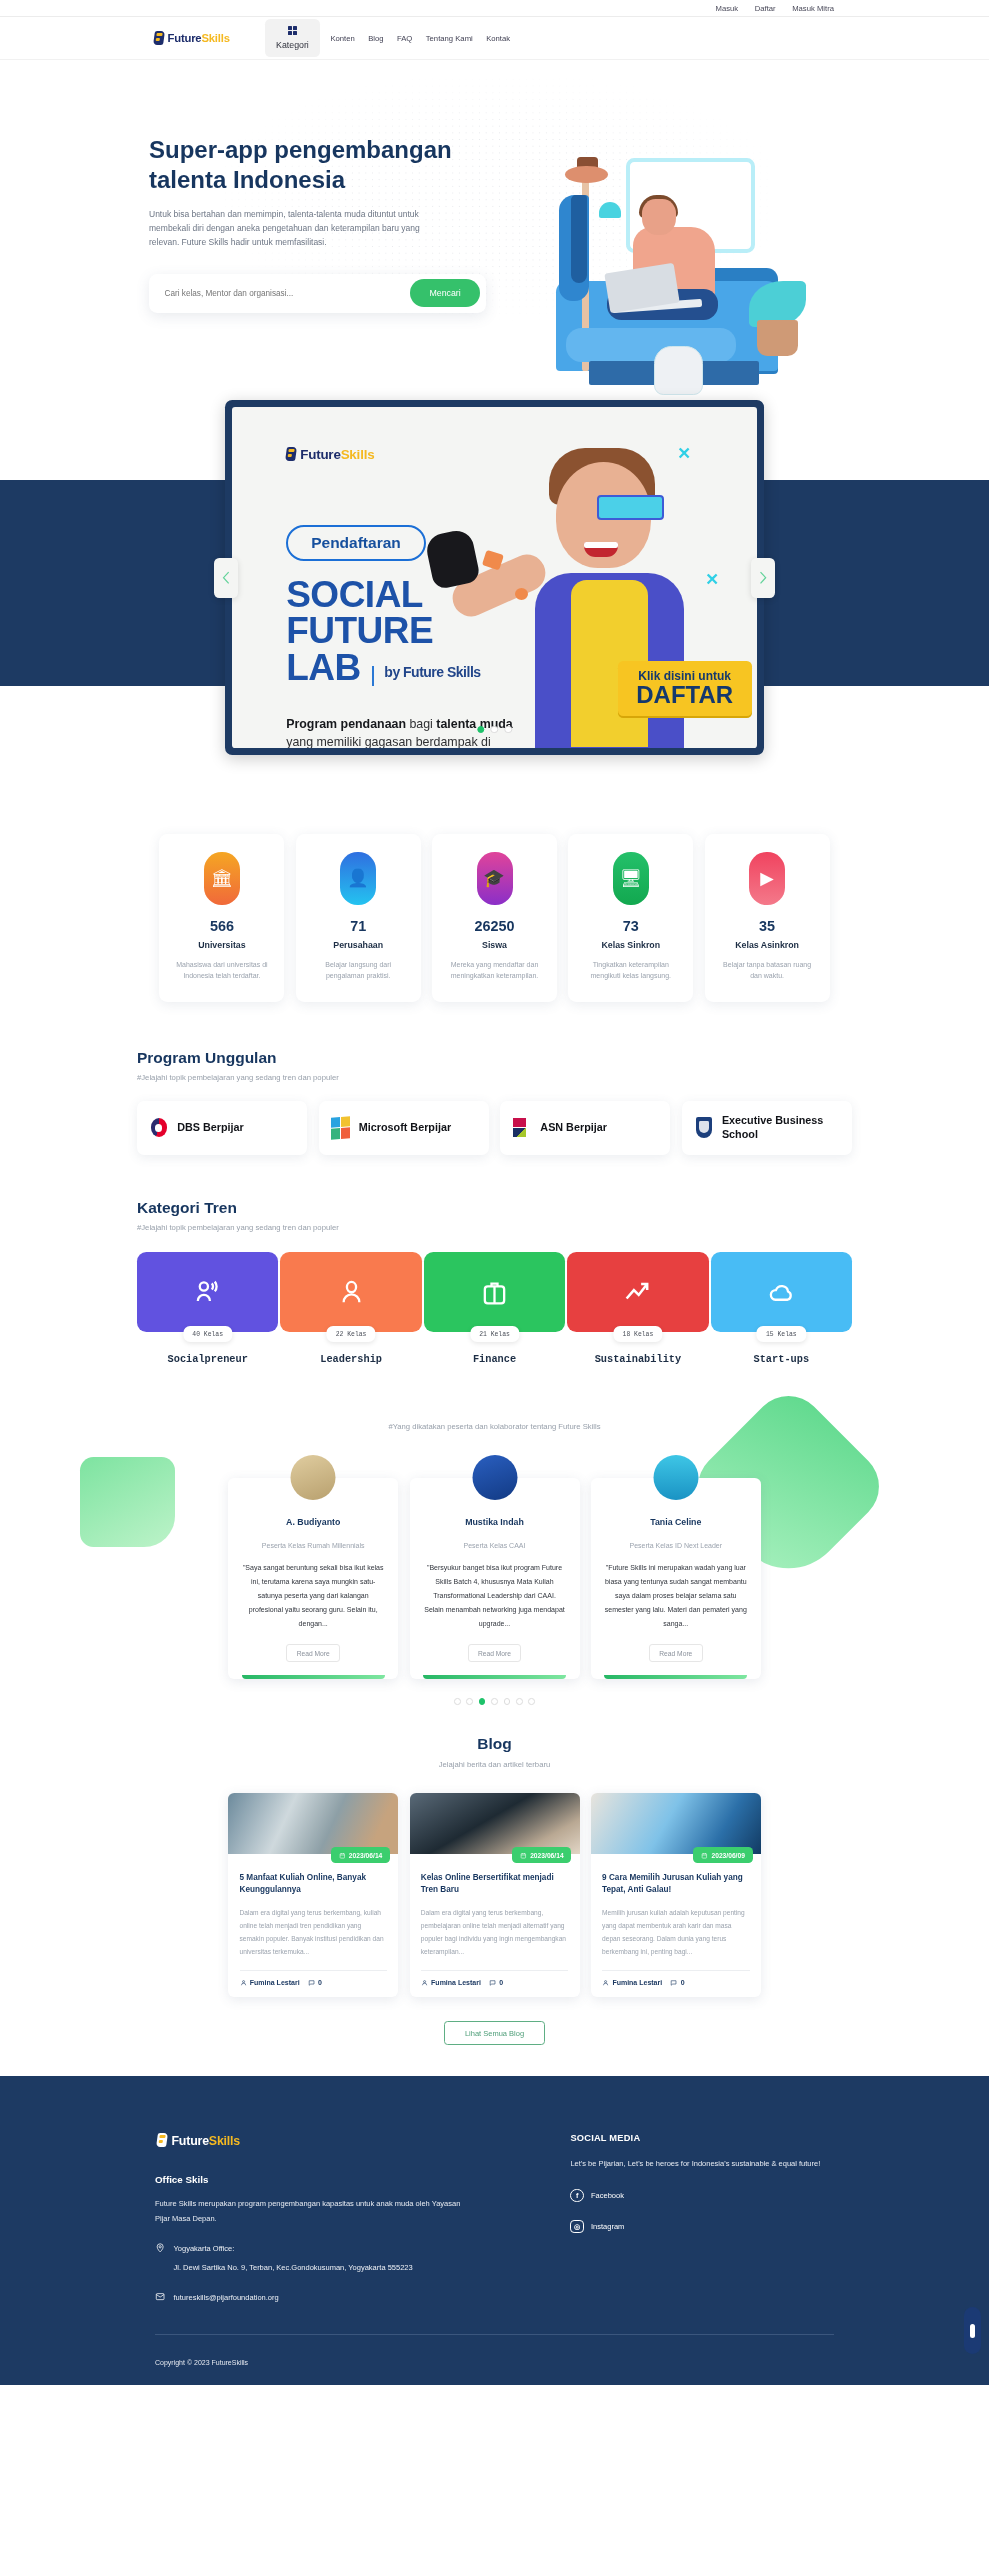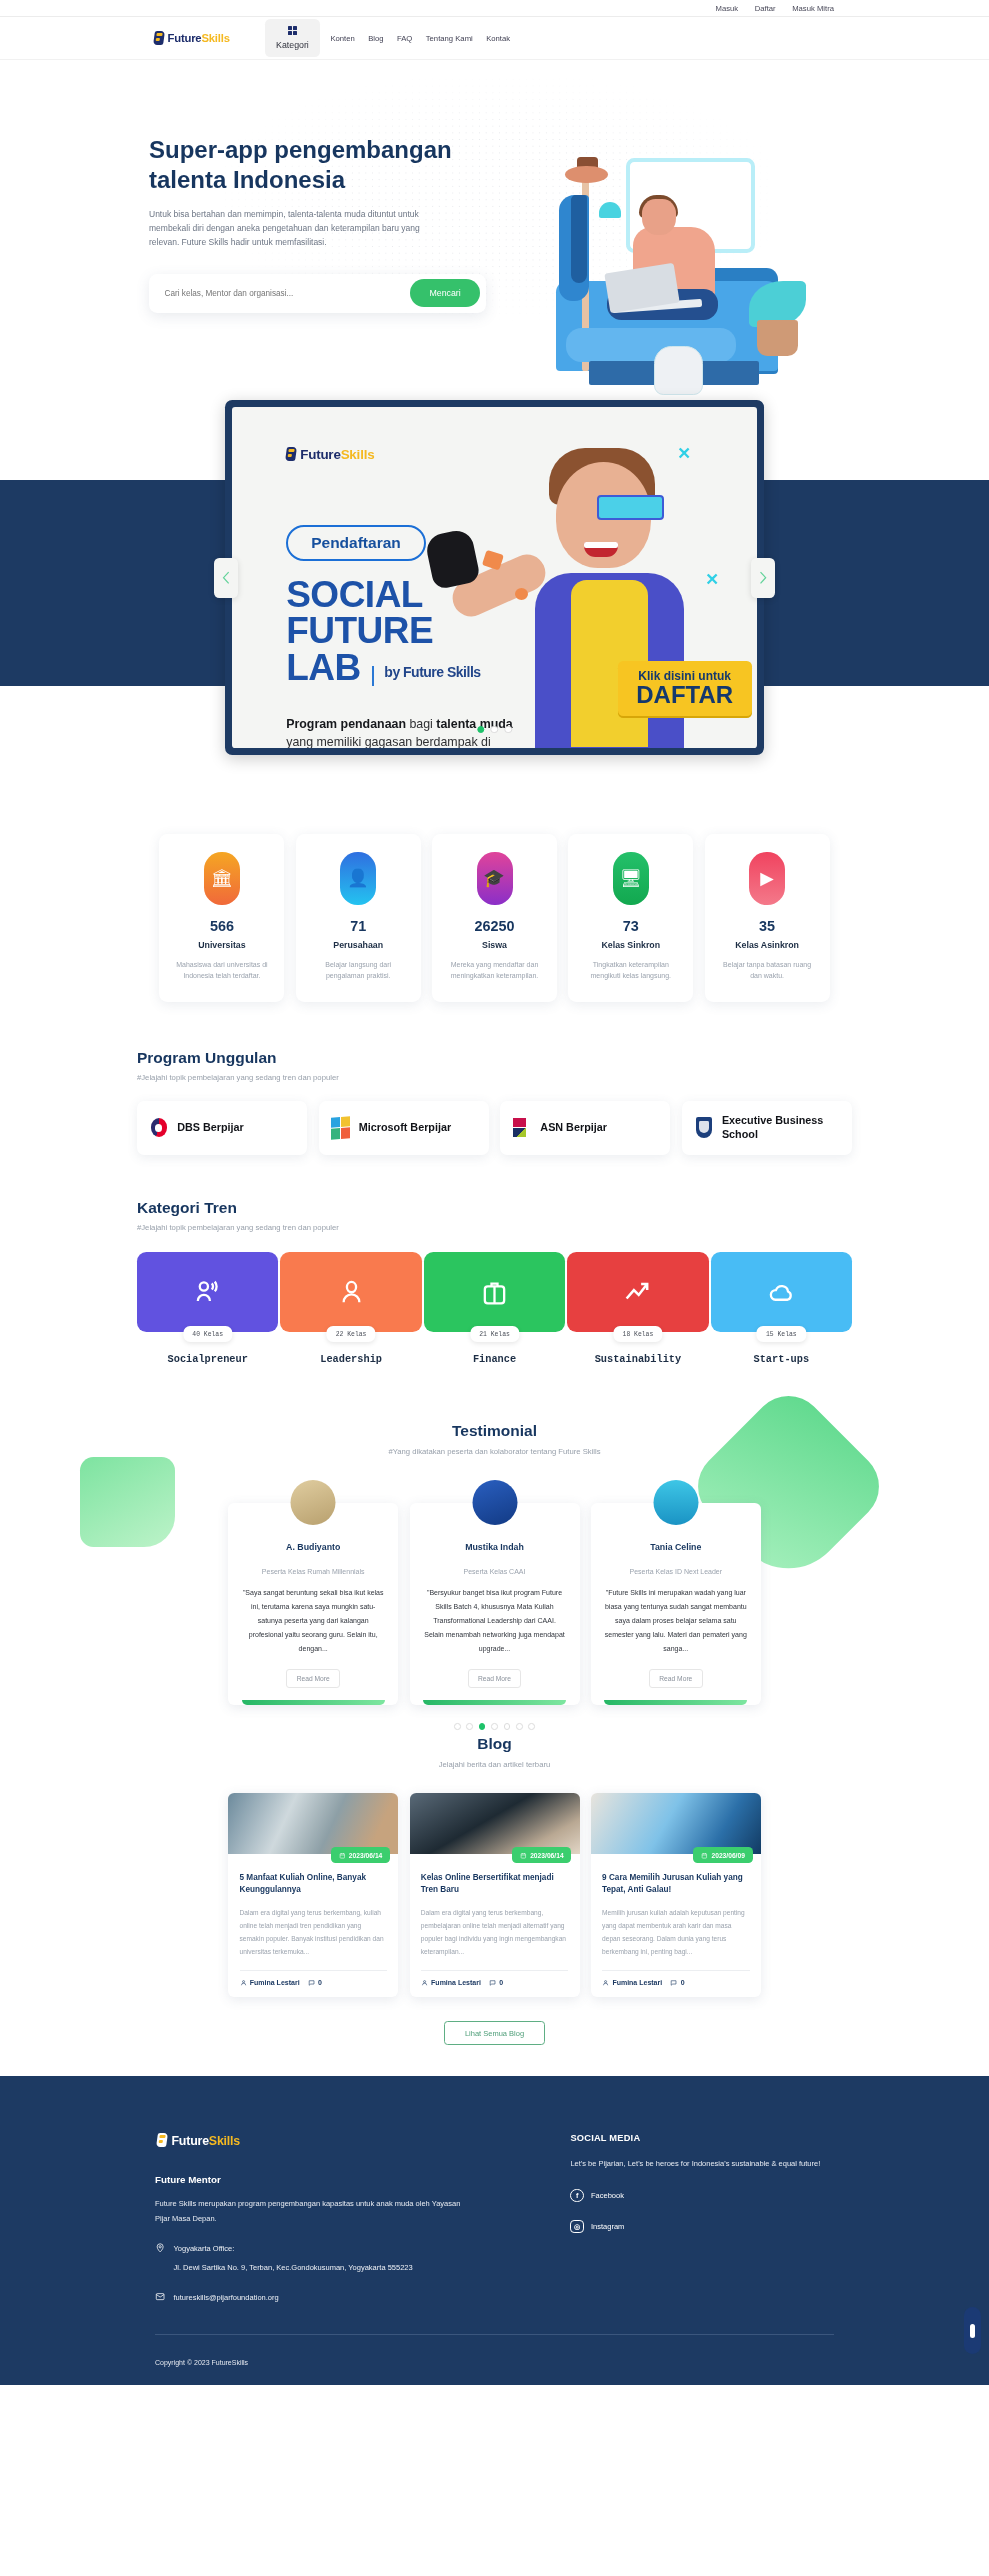--- a/index.html
+++ b/index.html
@@ -573,21 +573,20 @@
           <div class="cat-pill">15 Kelas</div>
         </div>
         <div class="cat-name">Start-ups</div>
       </div>
     </div>
   </div>
 
   <div class="testi">
     <div class="blob1"></div>
     <div class="blob2"></div>
-    <div class="testi-h">Testimonial</div>
     <div class="testi-s">#Yang dikatakan peserta dan kolaborator tentang Future Skills</div>
     <div class="tcards">
       <div class="tcard">
         <div class="tav" style="background:linear-gradient(160deg,#e0cda0,#b8a06e)"></div>
         <div class="tname">A. Budiyanto</div>
         <div class="trole">Peserta Kelas Rumah Millennials</div>
         <div class="tquote">"Saya sangat beruntung sekali bisa ikut kelas ini, terutama karena saya mungkin satu-satunya peserta yang dari kalangan profesional yaitu seorang guru. Selain itu, dengan...</div>
         <button class="tmore">Read More</button>
         <div class="tbar"></div>
       </div>
@@ -723,21 +722,21 @@
     <div class="fcols">
       <div class="fleft">
         <div class="flogo">
           <span class="logo-mark">
               <i style="background:#fff"></i>
             </span>
           <span class="logo-txt" style="font-size:12.4px;">
             <span class="a" style="color:#fff">Future</span><span class="b">Skills</span>
           </span>
         </div>
-        <div class="fh">Future Mentor</div>
+        <div class="fh">Office Skils</div>
         <div class="fp">Future Skills merupakan program pengembangan kapasitas untuk anak muda oleh Yayasan Pijar Masa Depan.</div>
         <div class="frow">
           <svg width="10.3" height="11.3" viewBox="0 0 24 24" fill="none" stroke="#fff" stroke-width="1.8">
               <path d="M12 22s7-6.4 7-12a7 7 0 0 0-14 0c0 5.6 7 12 7 12Z"></path>
               <circle cx="12" cy="10" r="2.6"></circle>
             </svg>
           <div class="txt">
             <div>Yogyakarta Office:</div>
             <div style="margin-top:5px">Jl. Dewi Sartika No. 9, Terban, Kec.Gondokusuman, Yogyakarta 555223</div>
           </div>

